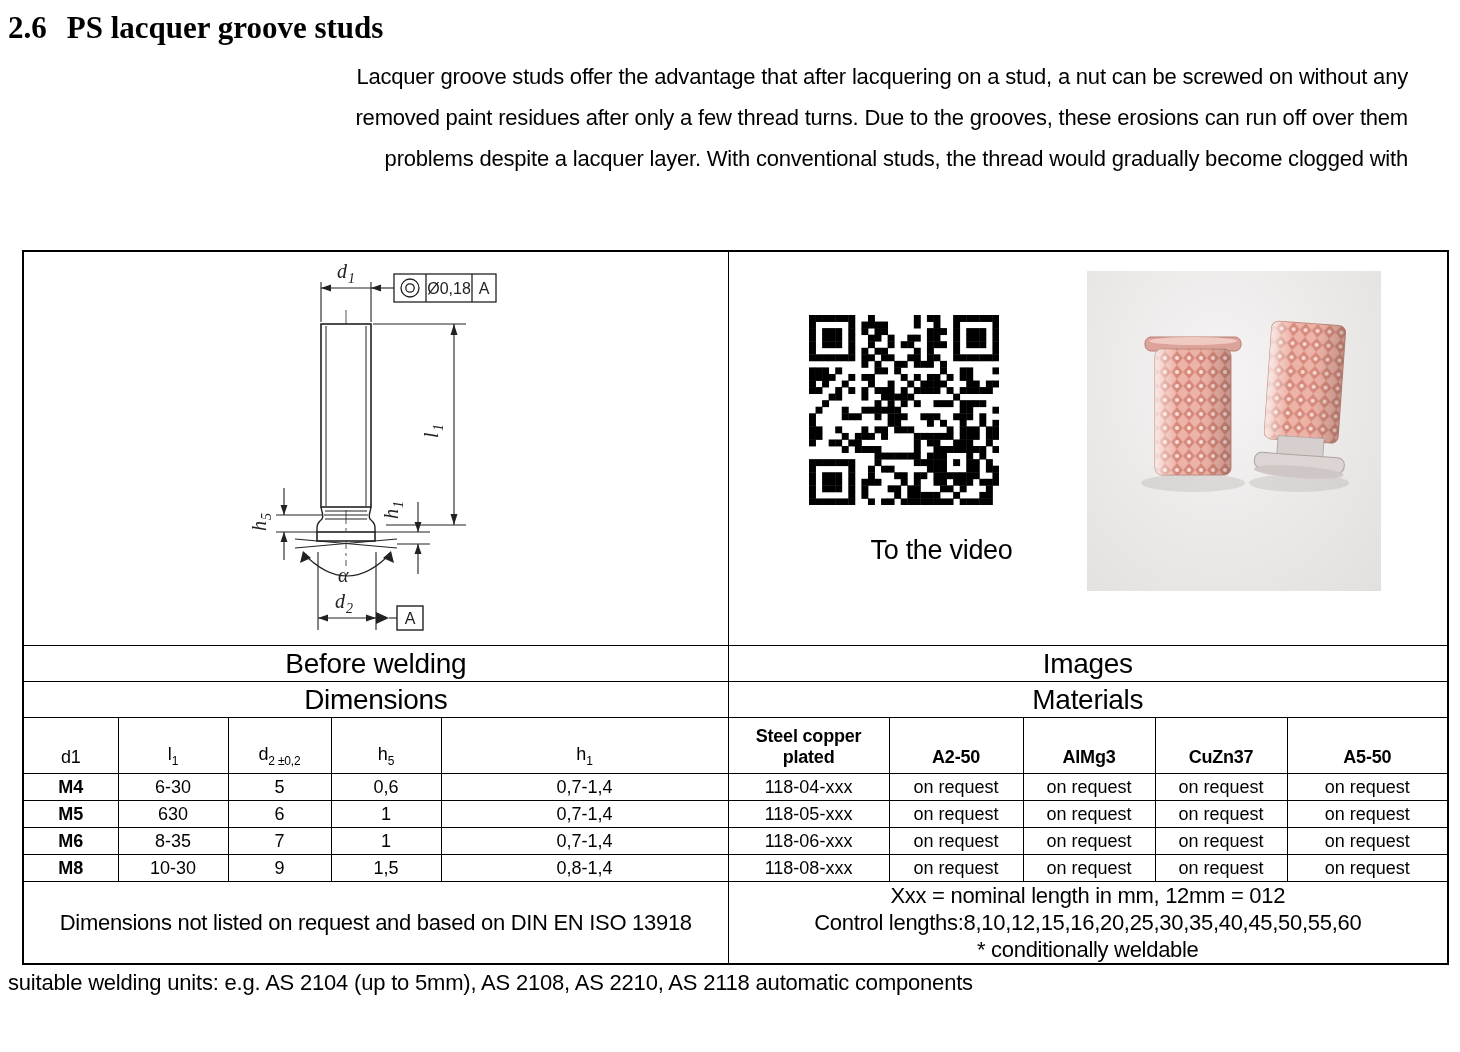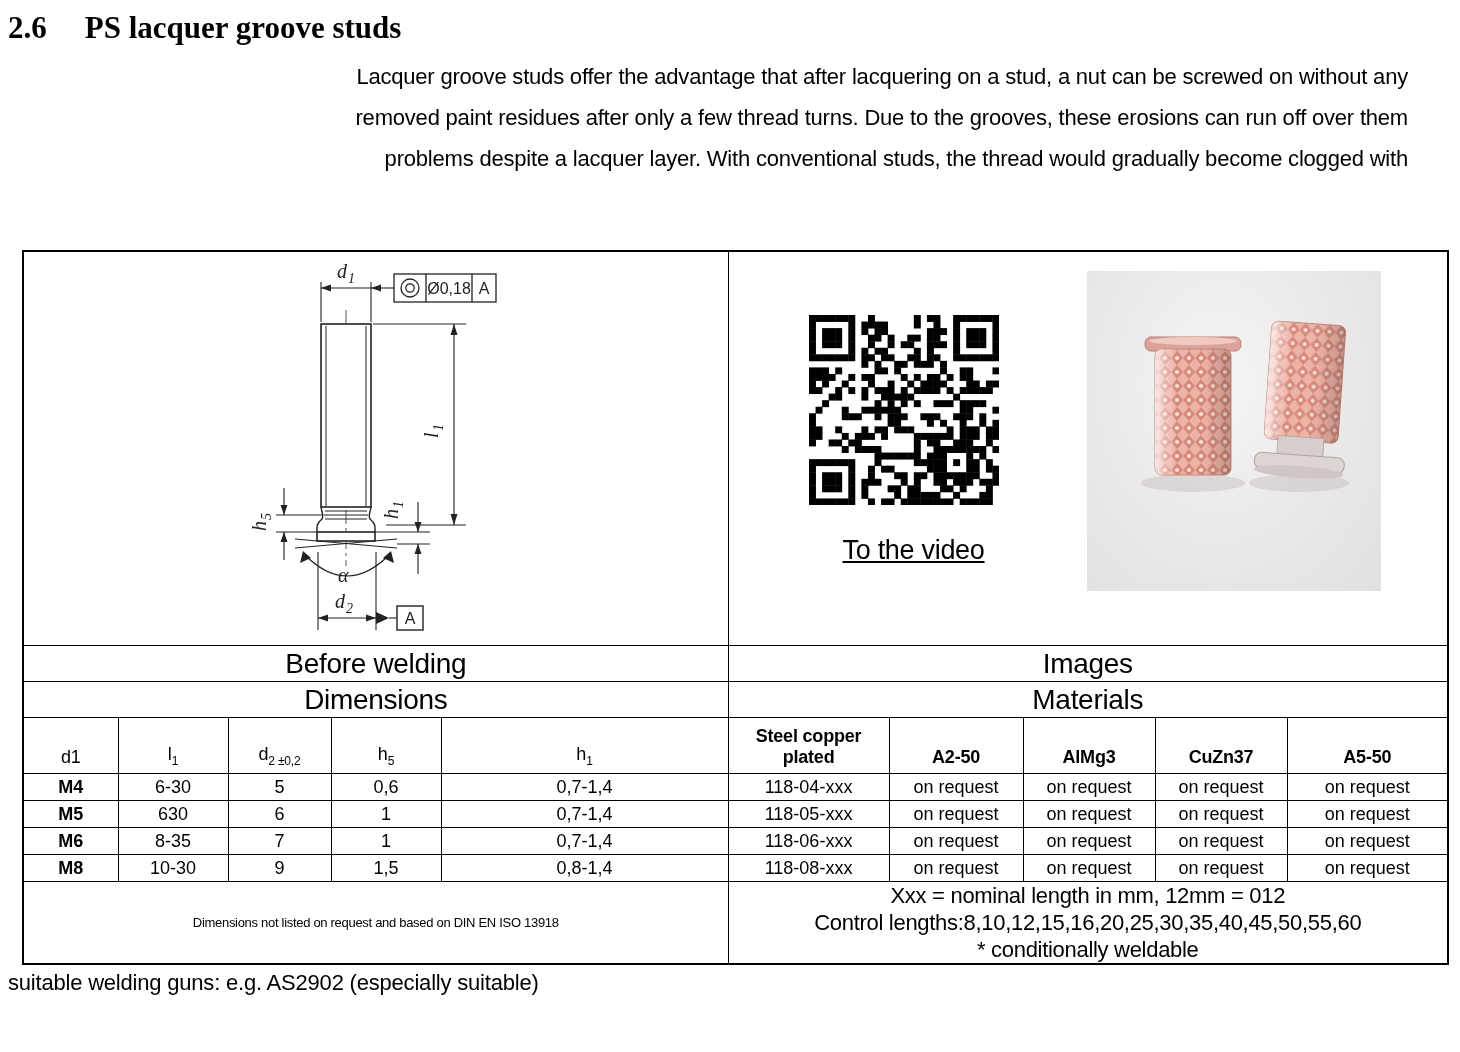--- a/index.html
+++ b/index.html
@@ -2,44 +2,44 @@
 <html><head>
 <meta charset="utf-8">
 <style>
   * { margin:0; padding:0; box-sizing:border-box; }
   html,body { width:1460px; height:1052px; background:#fff; color:#000;
               font-family:"Liberation Sans", sans-serif; overflow:hidden; }
   .page { position:relative; width:1460px; height:1052px; }
 
   .heading { position:absolute; top:10px; left:8px; display:flex;
              font-family:"Liberation Serif", serif; font-weight:bold; font-size:31px; }
-  .heading .num { margin-right:38px; }
+  .heading .num { margin-right:20px; }
 
   .intro { position:absolute; top:56px; left:8px; width:1400px; font-size:22px; }
   .intro div { height:41px; line-height:41px; white-space:nowrap; letter-spacing:-0.2px;text-align:right; }
 
   table.spec { position:absolute; top:250px; left:22px; width:1425px;
                border-collapse:collapse; table-layout:fixed; font-size:18px; }
   table.spec td, table.spec th { border:1.5px solid #000; text-align:center;
                vertical-align:middle; font-weight:normal; overflow:hidden; padding:0 2px; }
   table.spec { border:2px solid #000; }
   td.drawcell { padding:0; position:relative; vertical-align:top; }
   tr.bandrow td { font-size:28px; letter-spacing:-0.3px; }
   tr.headrow th { vertical-align:bottom; padding-bottom:5px; font-size:18px; letter-spacing:-0.2px;text-align:center; }
   tr.headrow th.b { font-weight:bold; }
   tr.headrow th sub { font-size:12px; }
   tr.datarow td.b { font-weight:bold; }
-  td.noteL { vertical-align:bottom; padding-bottom:6px; font-size:13px; letter-spacing:-0.3px; }
+  td.noteL { vertical-align:bottom; padding-bottom:6px; font-size:22px; letter-spacing:-0.3px; }
   td.noteR { vertical-align:middle; font-size:22px; letter-spacing:-0.3px;margin-top:39px; }
   td.noteR div { line-height:27px; }
 
   .media-cell { position:relative; width:100%; height:388px; }
   .qr-wrap { position:absolute; left:78px; top:60px; width:190px; height:190px; }
-  .qr-caption { position:absolute; left:58px; top:280px; width:250px; text-align:center;
-                font-size:27px; letter-spacing:-0.3px;text-decoration:underline; }
+  .qr-caption { position:absolute; left:32px; top:280px; width:250px; text-align:right;
+                font-size:27px; letter-spacing:-0.3px; }
   .photo { position:absolute; left:356px; top:16px; width:294px; height:320px;
            background:radial-gradient(ellipse at 45% 35%, #f6f4f4 0%, #ebe8e8 55%, #e2dfdf 100%); }
 
   .footnotes { position:absolute; top:962px; left:8px; font-size:22px; }
   .footnotes div { height:42px; line-height:42px; white-space:nowrap; letter-spacing:-0.2px; }
 
   svg text { user-select:none; }
   .dimtext { font-family:"Liberation Serif", serif; font-style:italic; font-size:20px; }
   .dimsub  { font-family:"Liberation Serif", serif; font-style:italic; font-size:14px; }
   .boxtext { font-family:"Liberation Sans", sans-serif; font-size:16px; }
@@ -719,16 +719,16 @@
       <td class="noteR" colspan="5">
         <div>Xxx = nominal length in mm, 12mm = 012</div>
         <div>Control lengths:8,10,12,15,16,20,25,30,35,40,45,50,55,60</div>
         <div>* conditionally weldable</div>
       </td>
     </tr>
   </tbody>
     </table>
 
   <div class="footnotes">
-    <div>suitable welding guns: e.g. AS2902 (especially suitable)</div>
+    <div>suitable welding units: e.g. AS 2104 (up to 5mm), AS 2108, AS 2210, AS 2118 automatic components</div>
   </div>
 
 </div>
 
 </body></html>

